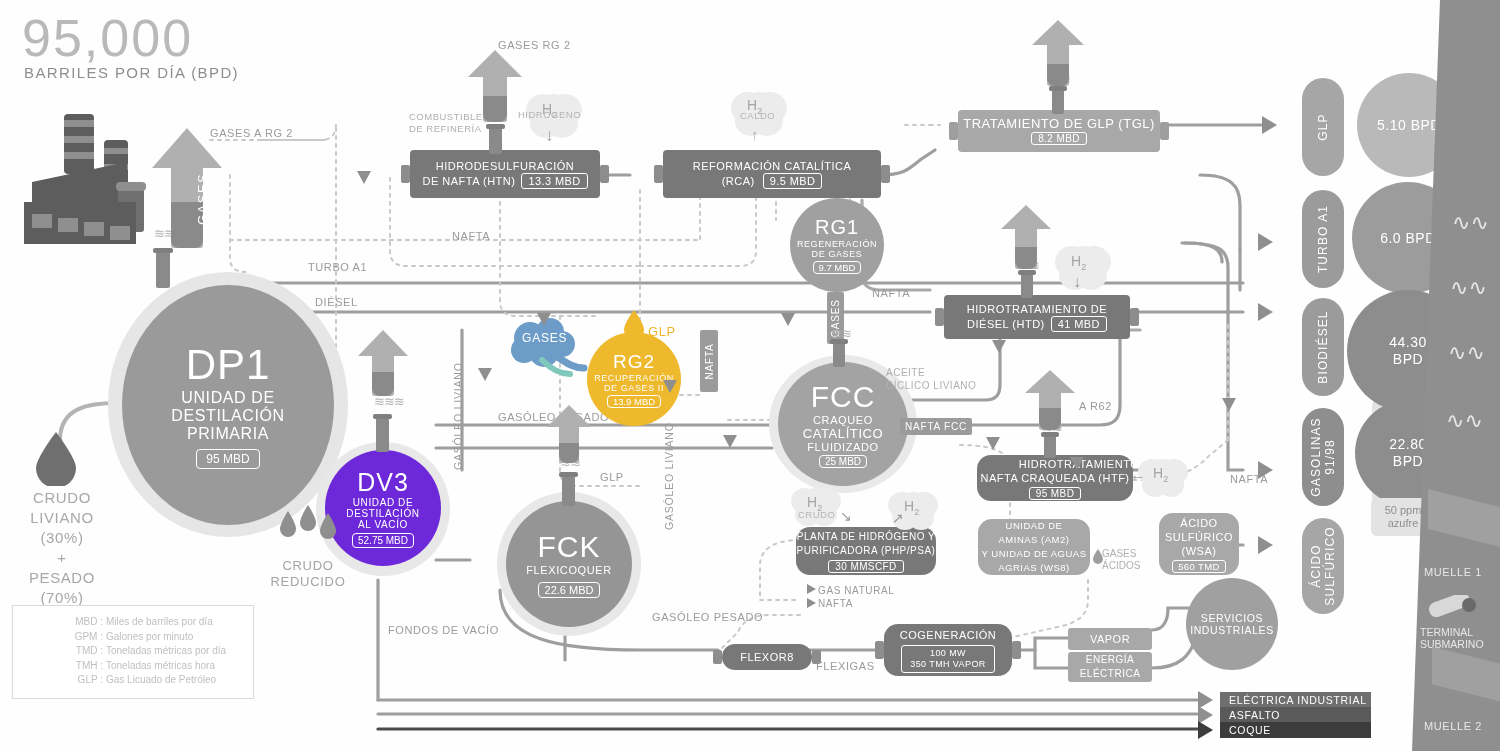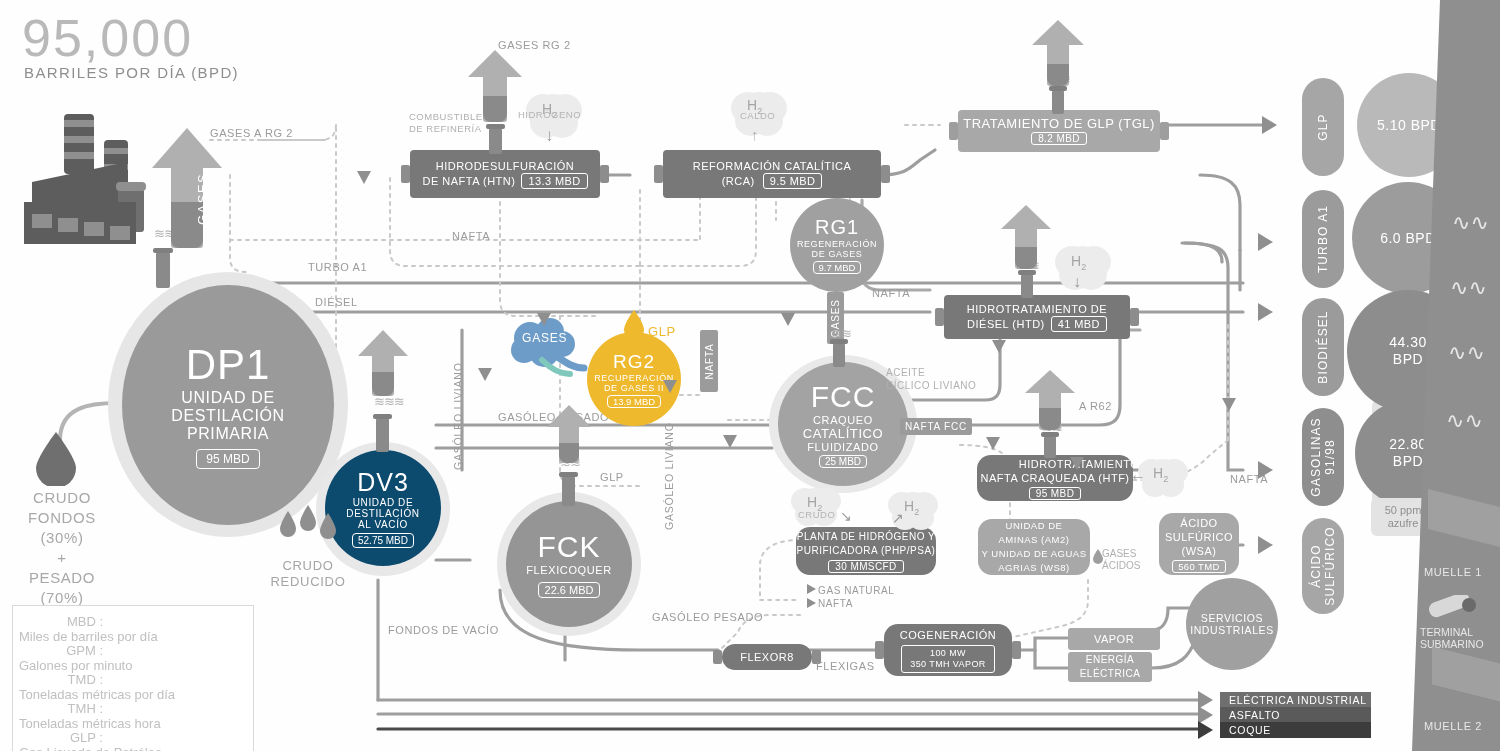--- a/index.html
+++ b/index.html
@@ -55,21 +55,21 @@
   .pill{position:absolute;background:#9b9b9b;border-radius:22px;display:flex;align-items:center;justify-content:center;}
   .pill span{color:#fff;font-size:12px;letter-spacing:1.1px;transform:rotate(-90deg);white-space:nowrap;text-align:center;line-height:14px;}
   .circ{position:absolute;border-radius:50%;display:flex;align-items:center;justify-content:center;
         color:#fff;text-align:center;font-size:14px;line-height:17px;letter-spacing:.5px;}
 
   
   #legend{position:absolute;border:1.5px solid #d9d9d9;background:#fff;}
   #legend .head{border-bottom:1.5px solid #d9d9d9;background:#f2f2f2;color:#b0b0b0;text-align:center;
        font-size:15px;letter-spacing:7px;padding:7px 0 7px 7px;}
   #legend .rows{padding:9px 12px 10px 6px;}
-  #legend .row{font-size:13px;color:#c0c0c0;line-height:14.5px;display:flex;flex-direction:column;}
+  #legend .row{font-size:10px;color:#c0c0c0;line-height:14.5px;display:flex;}
   #legend .k{width:84px;text-align:right;padding-right:3px;}
   #legend .v{flex:1;}
 
   
   #t1{position:absolute;left:22px;top:8px;font-size:52px;color:#b9b9b9;letter-spacing:2px;}
   #t2{position:absolute;left:24px;top:64px;font-size:15px;color:#8e8e8e;letter-spacing:1.4px;}
 
   
   .fbox{position:absolute;background:#6f6f6f;}
   .fbox.lt{background:#8f8f8f;}
@@ -125,21 +125,21 @@
   </div>
 
   <svg class="abs" style="left:55px;top:395px;width:70px;height:50px;">
     <path d="M5,45 C5,12 35,8 62,8" stroke="#b4b4b4" stroke-width="4" fill="none" stroke-linecap="round"></path>
   </svg>
   <svg class="abs" style="left:32px;top:430px;width:48px;height:56px;">
     <path d="M24,2 C24,2 44,28 44,38 A20,20 0 0 1 4,38 C4,28 24,2 24,2 Z" fill="#6f6f6f"></path>
   </svg>
   <div class="abs" style="left:8px;top:488px;width:108px;text-align:center;color:#a8a8a8;font-size:15px;line-height:20px;letter-spacing:.6px;">
     <div>CRUDO</div>
-    <div>FONDOS</div>
+    <div>LIVIANO</div>
     <div>(30%)</div>
     <div>+</div>
     <div>PESADO</div>
     <div>(70%)</div>
   </div>
 
   <div id="legend" style="left:12px;top:605px;width:240px;">
     <div class="rows">
       <div class="row">
           <div class="k">MBD :</div>
@@ -281,21 +281,21 @@
         <div class="dark" style="height:46px;"></div>
       </div>
     <div class="head" style="border-left:35px solid transparent;border-right:35px solid transparent;border-bottom:40px solid #b0b0b0;"></div>
   </div>
   <div class="vlbl" style="left:195px;top:225px;color:#fff;font-size:13px;letter-spacing:1.5px;">GASES</div>
   <div class="lbl" style="left:210px;top:127px;">GASES A RG 2</div>
   <div class="lbl" style="left:308px;top:261px;">TURBO A1</div>
   <div class="lbl" style="left:315px;top:296px;">DIÉSEL</div>
 
   <div class="abs" style="left:316px;top:442px;width:134px;height:134px;background:#e8e8e8;border-radius:50%;"></div>
-  <div class="vessel" style="left:325px;top:450px;width:116px;height:116px;background:#0c4a6e;border-radius:50%;">
+  <div class="vessel" style="left:325px;top:450px;width:116px;height:116px;background:#6d28d9;border-radius:50%;">
     <div class="big" style="font-size:25px;">DV3</div>
     <div class="sub" style="font-size:10px;">UNIDAD DE</div>
     <div class="sub" style="font-size:10px;">DESTILACIÓN</div>
     <div class="sub" style="font-size:10px;">AL VACÍO</div>
     <div class="mbd" style="font-size:10px;padding:1px 5px;margin-top:3px;">52.75 MBD</div>
   </div>
   <div class="stack" style="left:376px;top:418px;width:13px;height:34px;">
       <div class="cap"></div>
     </div>
   <div class="smoke" style="left:374px;top:394px;">≋≋≋</div>
@@ -570,21 +570,21 @@
       <div>100 MW</div>
       <div>350 TMH VAPOR</div>
     </div>
   </div>
   <div class="unit bar rnd" style="left:722px;top:644px;width:90px;height:26px;">
     <span class="nub l" style="height:14px;"></span>
       <span class="nub r" style="height:14px;"></span>
     <div class="nm" style="font-size:11px;">FLEXOR8</div>
   </div>
   <div class="lbl" style="left:816px;top:660px;">FLEXIGAS</div>
-  <div class="unit bar light" style="left:1068px;top:628px;width:92px;height:22px;border-radius:3px;">
+  <div class="unit bar light" style="left:1068px;top:628px;width:84px;height:22px;border-radius:3px;">
     <div class="nm" style="font-size:11px;">VAPOR</div>
   </div>
   <div class="unit bar light" style="left:1068px;top:652px;width:84px;height:30px;border-radius:3px;">
     <div class="nm" style="font-size:10px;">ENERGÍA</div>
     <div class="nm" style="font-size:10px;">ELÉCTRICA</div>
   </div>
 
   <div class="pill" style="left:1302px;top:78px;width:42px;height:98px;background:#a6a6a6;">
     <span>GLP</span>
   </div>

